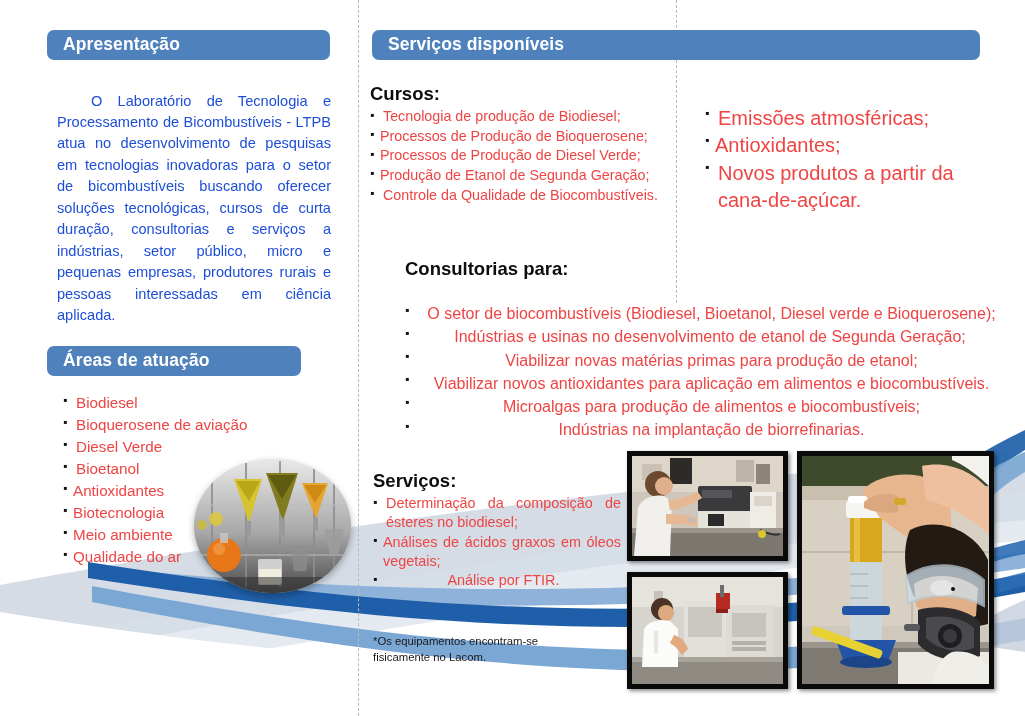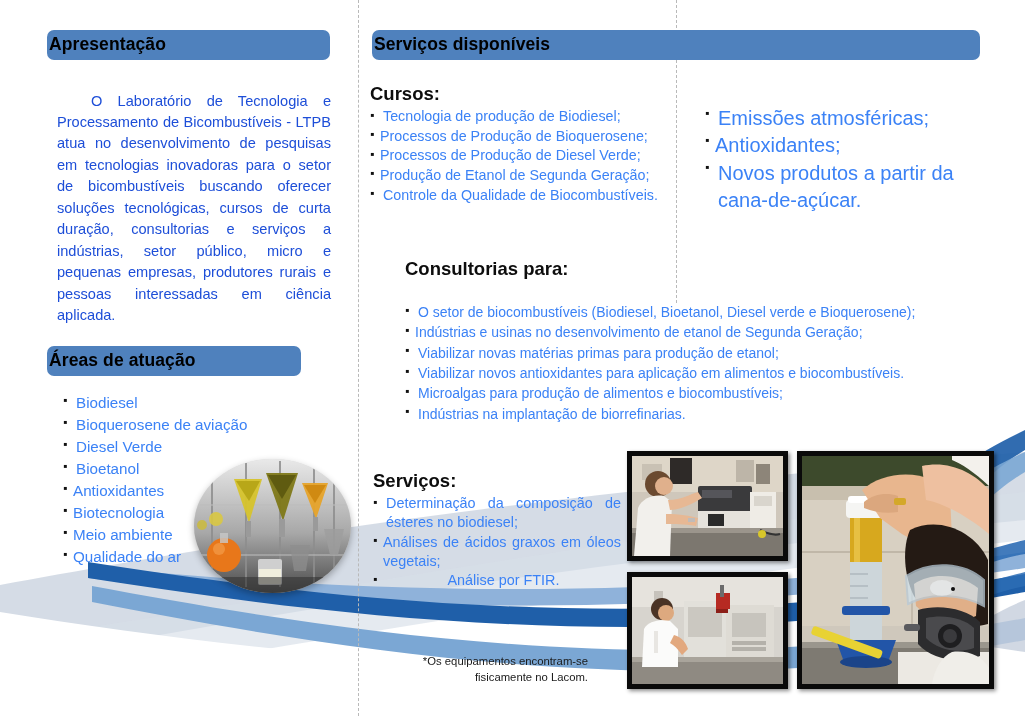--- a/index.html
+++ b/index.html
@@ -42,22 +42,22 @@
     position: absolute;
     background: #4F81BD;
     border-radius: 7px;
     z-index: 4;
     display: flex;
     align-items: center;
   }
   .bar-title {
     font-size: 17.5px;
     font-weight: bold;
-    color: #000000;
-    padding-left: 2px;
+    color: #ffffff;
+    padding-left: 16px;
     letter-spacing: 0.1px;
     line-height: 1;
   }
 
   
   .block { position: absolute; z-index: 5; }
 
   .para {
     font-size: 14.6px;
     line-height: 1.47;
@@ -77,41 +77,41 @@
   ul.blist {
     list-style: none;
     margin: 0;
     padding: 0;
   }
   ul.blist li {
     position: relative;
     padding-left: 13px;
     font-size: 14.4px;
     line-height: 1.34;
-    color: #3b82f6;
+    color: #ef4444;
   }
   ul.blist li::before {
     content: "\25AA";
     position: absolute;
     left: 0;
     top: -0.5px;
     font-size: 12px;
     color: #111;
   }
   ul.blist li.tight { padding-left: 10px; }
   ul.blist li.tight::before { left: 0px; }
 
   ul.areas li {
     font-size: 15.2px;
     line-height: 1.45;
   }
 
   ul.cursos li { font-size: 14.3px; line-height: 1.37; }
   ul.emissoes li { font-size: 20px; line-height: 1.37; }
-  ul.consult li { font-size: 14px; line-height: 1.45; }
+  ul.consult li { font-size: 16px; line-height: 1.45; text-align: center; }
 
   .servicos-list li {
     font-size: 14.6px;
     line-height: 1.38;
     text-align: justify;
   }
   .servicos-list li:last-child { text-align: center; }
 
   .footnote {
     font-size: 11.3px;
@@ -277,21 +277,21 @@
 
   <div class="block" style="left:373px; top:470px; width:248px;">
     <div class="sub-head">Serviços:</div>
     <ul class="blist servicos-list">
       <li>Determinação da composição de ésteres no biodiesel;</li>
       <li class="tight">Análises de ácidos graxos em óleos vegetais;</li>
       <li>Análise por FTIR.</li>
     </ul>
   </div>
 
-  <div class="block" style="left:373px; top:654px; width:215px;text-align:right;">
+  <div class="block" style="left:373px; top:634px; width:215px;">
     <div class="footnote">*Os equipamentos encontram-se fisicamente no Lacom.</div>
   </div>
 
   <div class="photo photo-frame" style="left:627px; top:451px; width:151px; height:100px;">
     <svg viewBox="0 0 151 100" preserveAspectRatio="none">
       <rect x="0" y="0" width="151" height="100" fill="#cfc7bb"></rect>
       <rect x="0" y="0" width="151" height="36" fill="#ded6c8"></rect>
 
       <rect x="38" y="2" width="22" height="26" fill="#2e2a28"></rect>
       <rect x="104" y="4" width="18" height="22" fill="#bdb5a8"></rect>

